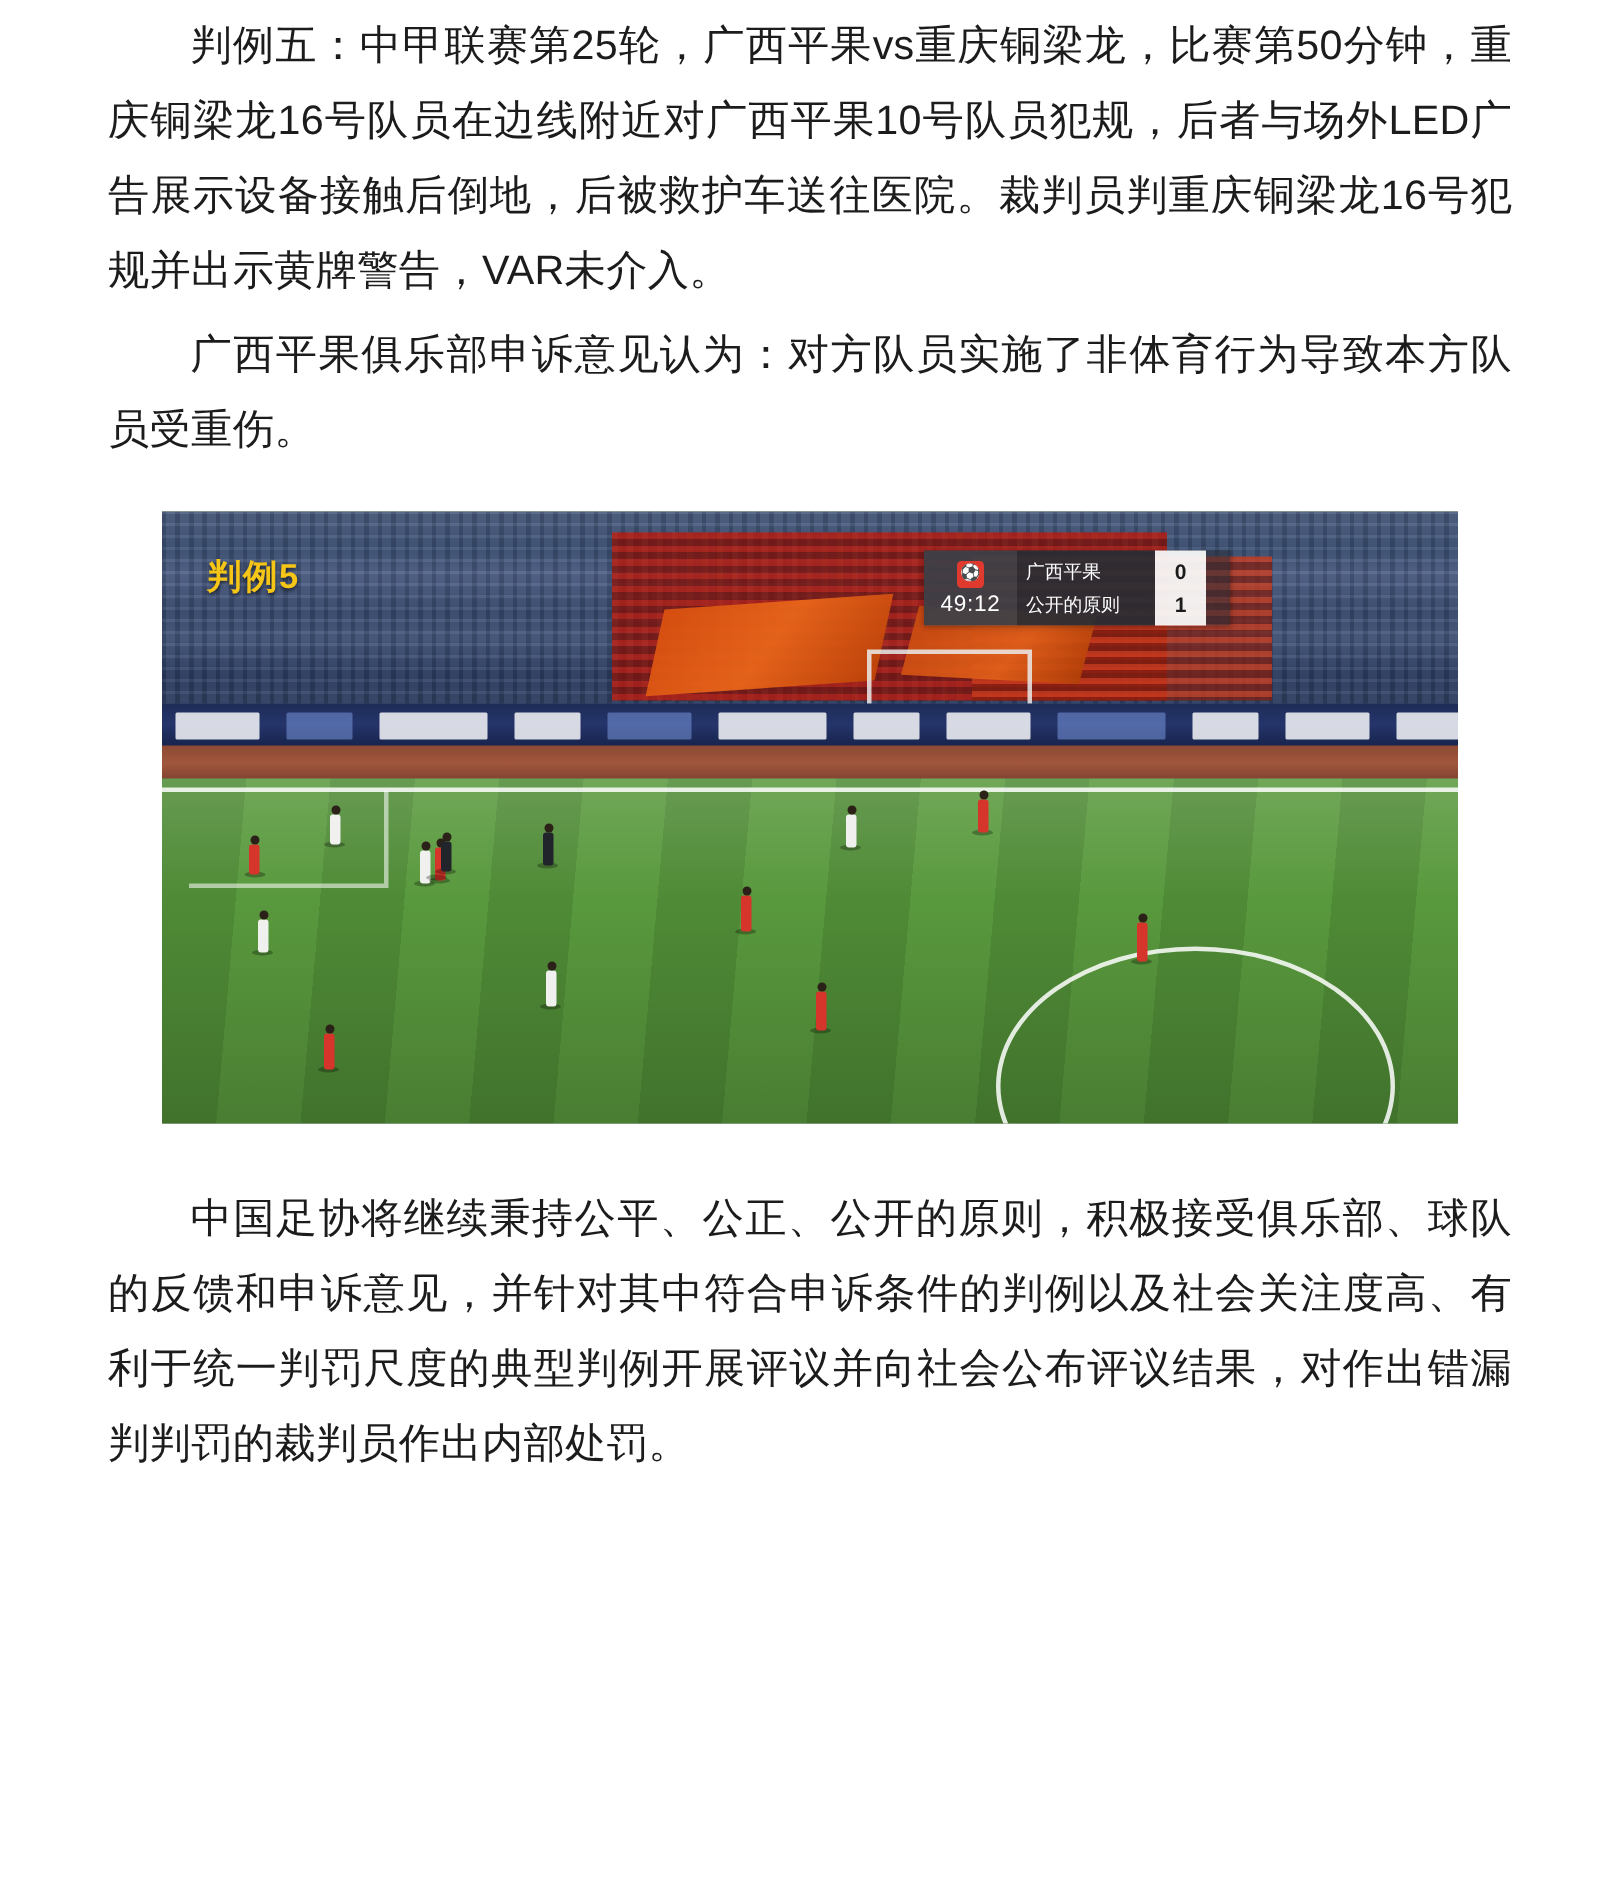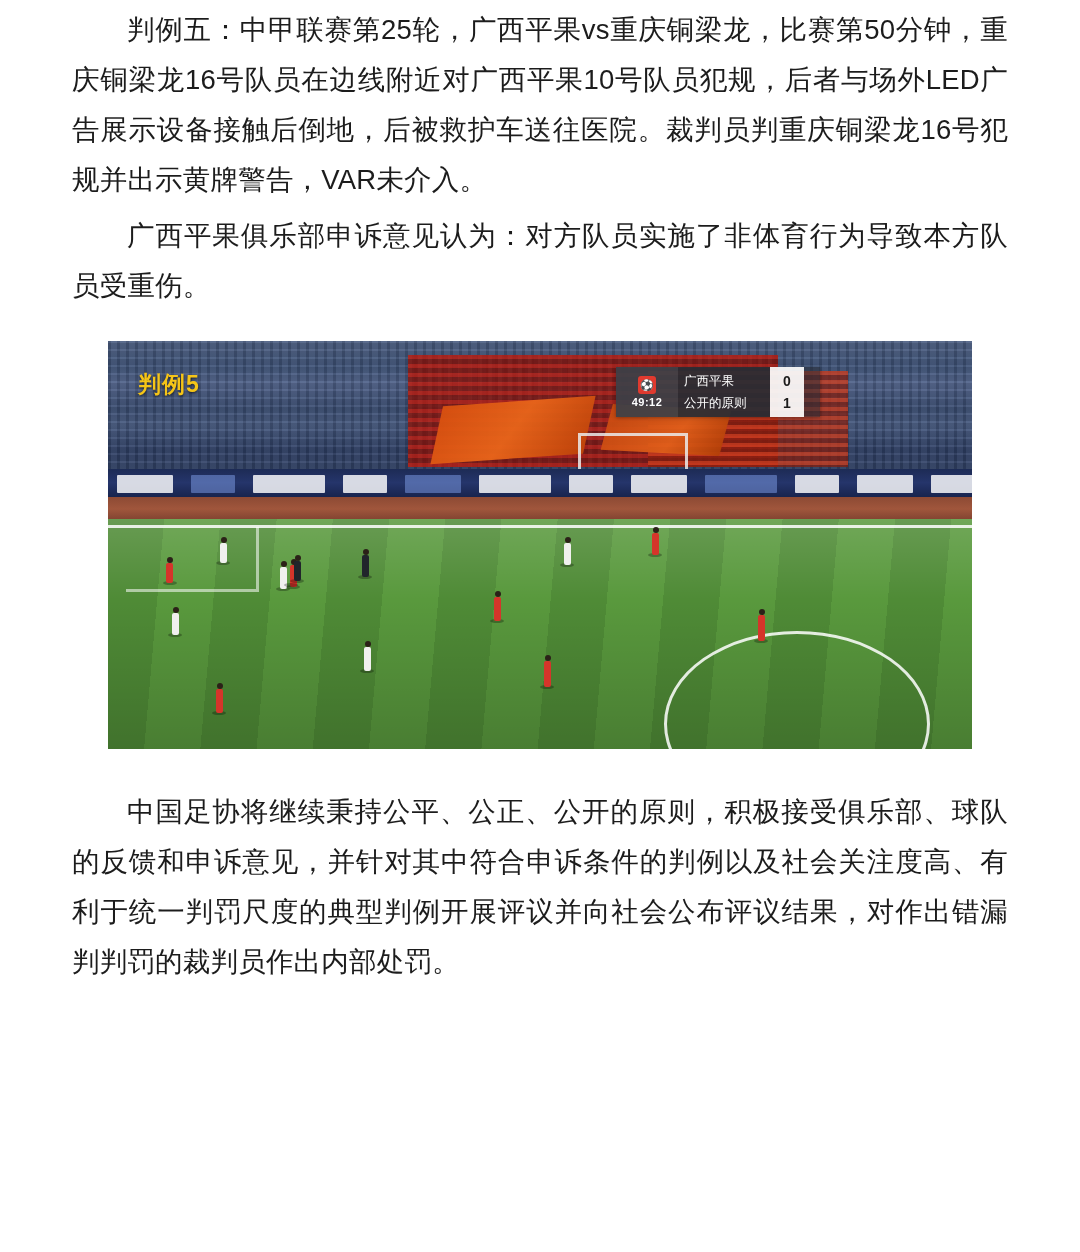--- a/index.html
+++ b/index.html
@@ -222,23 +222,22 @@
     background: #e03a2f;
     display: flex;
     align-items: center;
     justify-content: center;
     color: #fff;
     font-size: 11px;
     line-height: 1;
     margin-bottom: 2px;
   }
   .sb-clock {
-    font-size: 11px;
+    font-size: 15px;
     letter-spacing: 0.5px;
-    font-weight: bold;
   }
   .sb-teams {
     width: 92px;
     background: rgba(40,44,52,0.92);
     display: flex;
     flex-direction: column;
     justify-content: center;
     color: #ffffff;
     padding-left: 6px;
     box-sizing: border-box;

